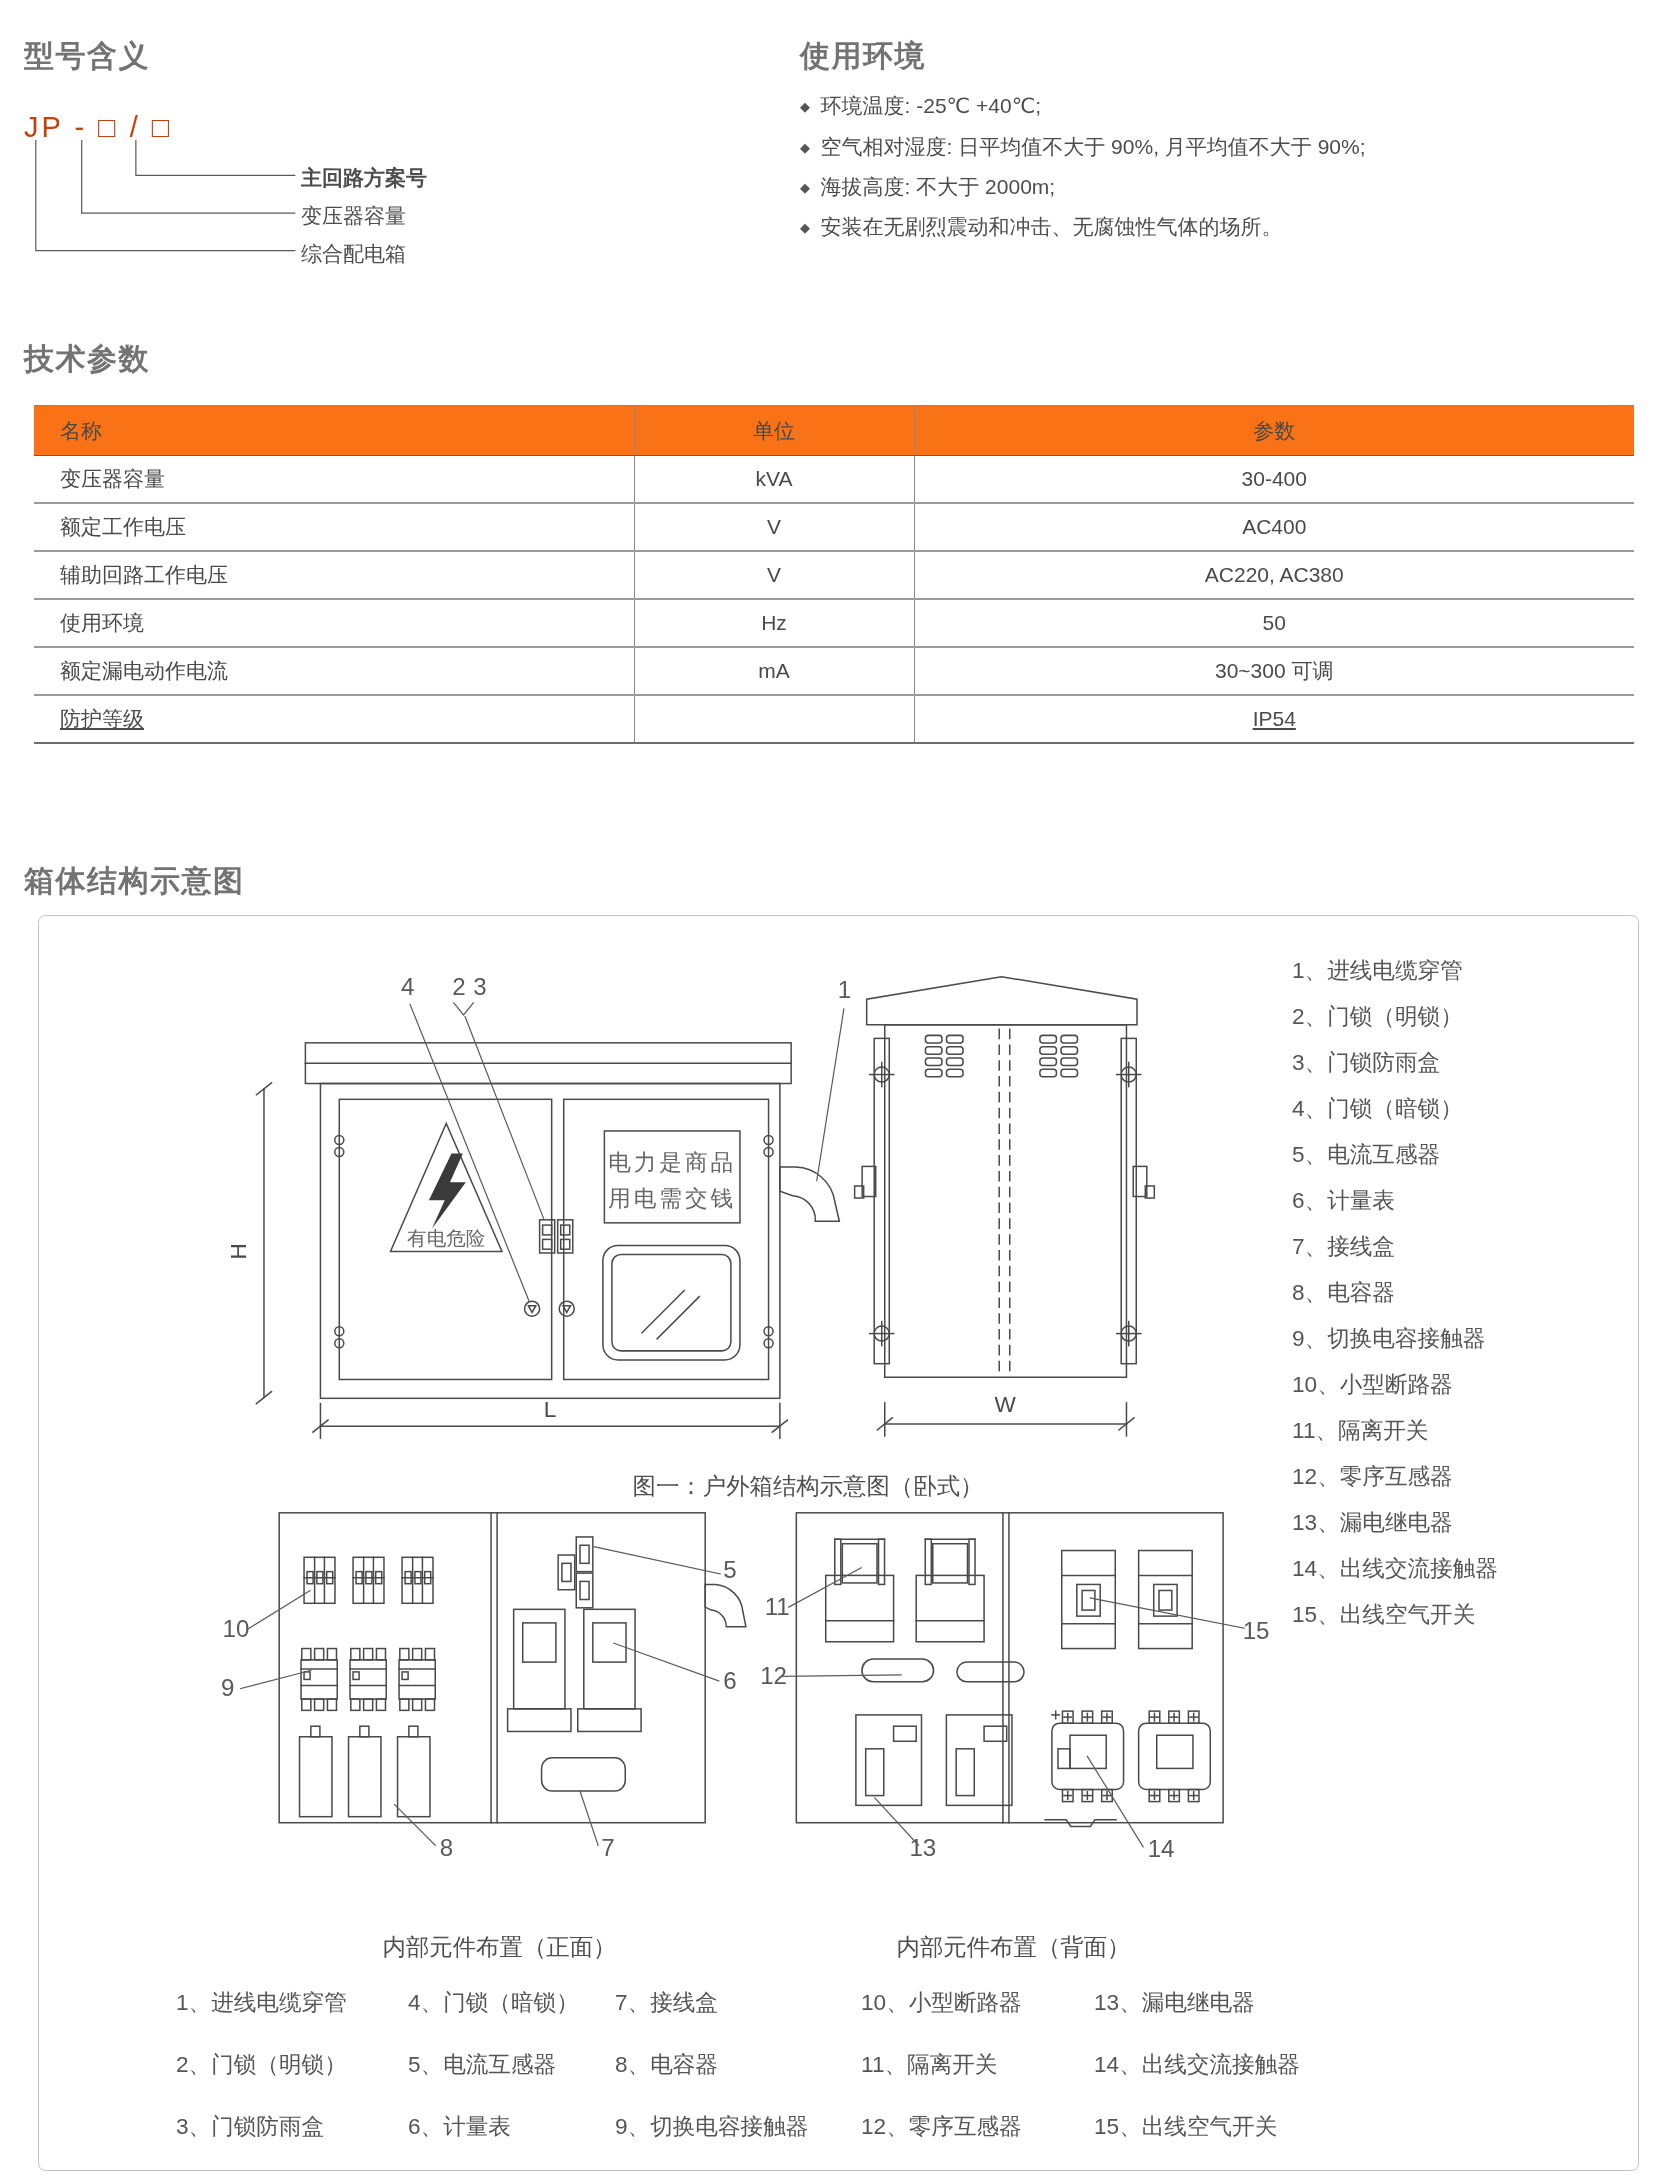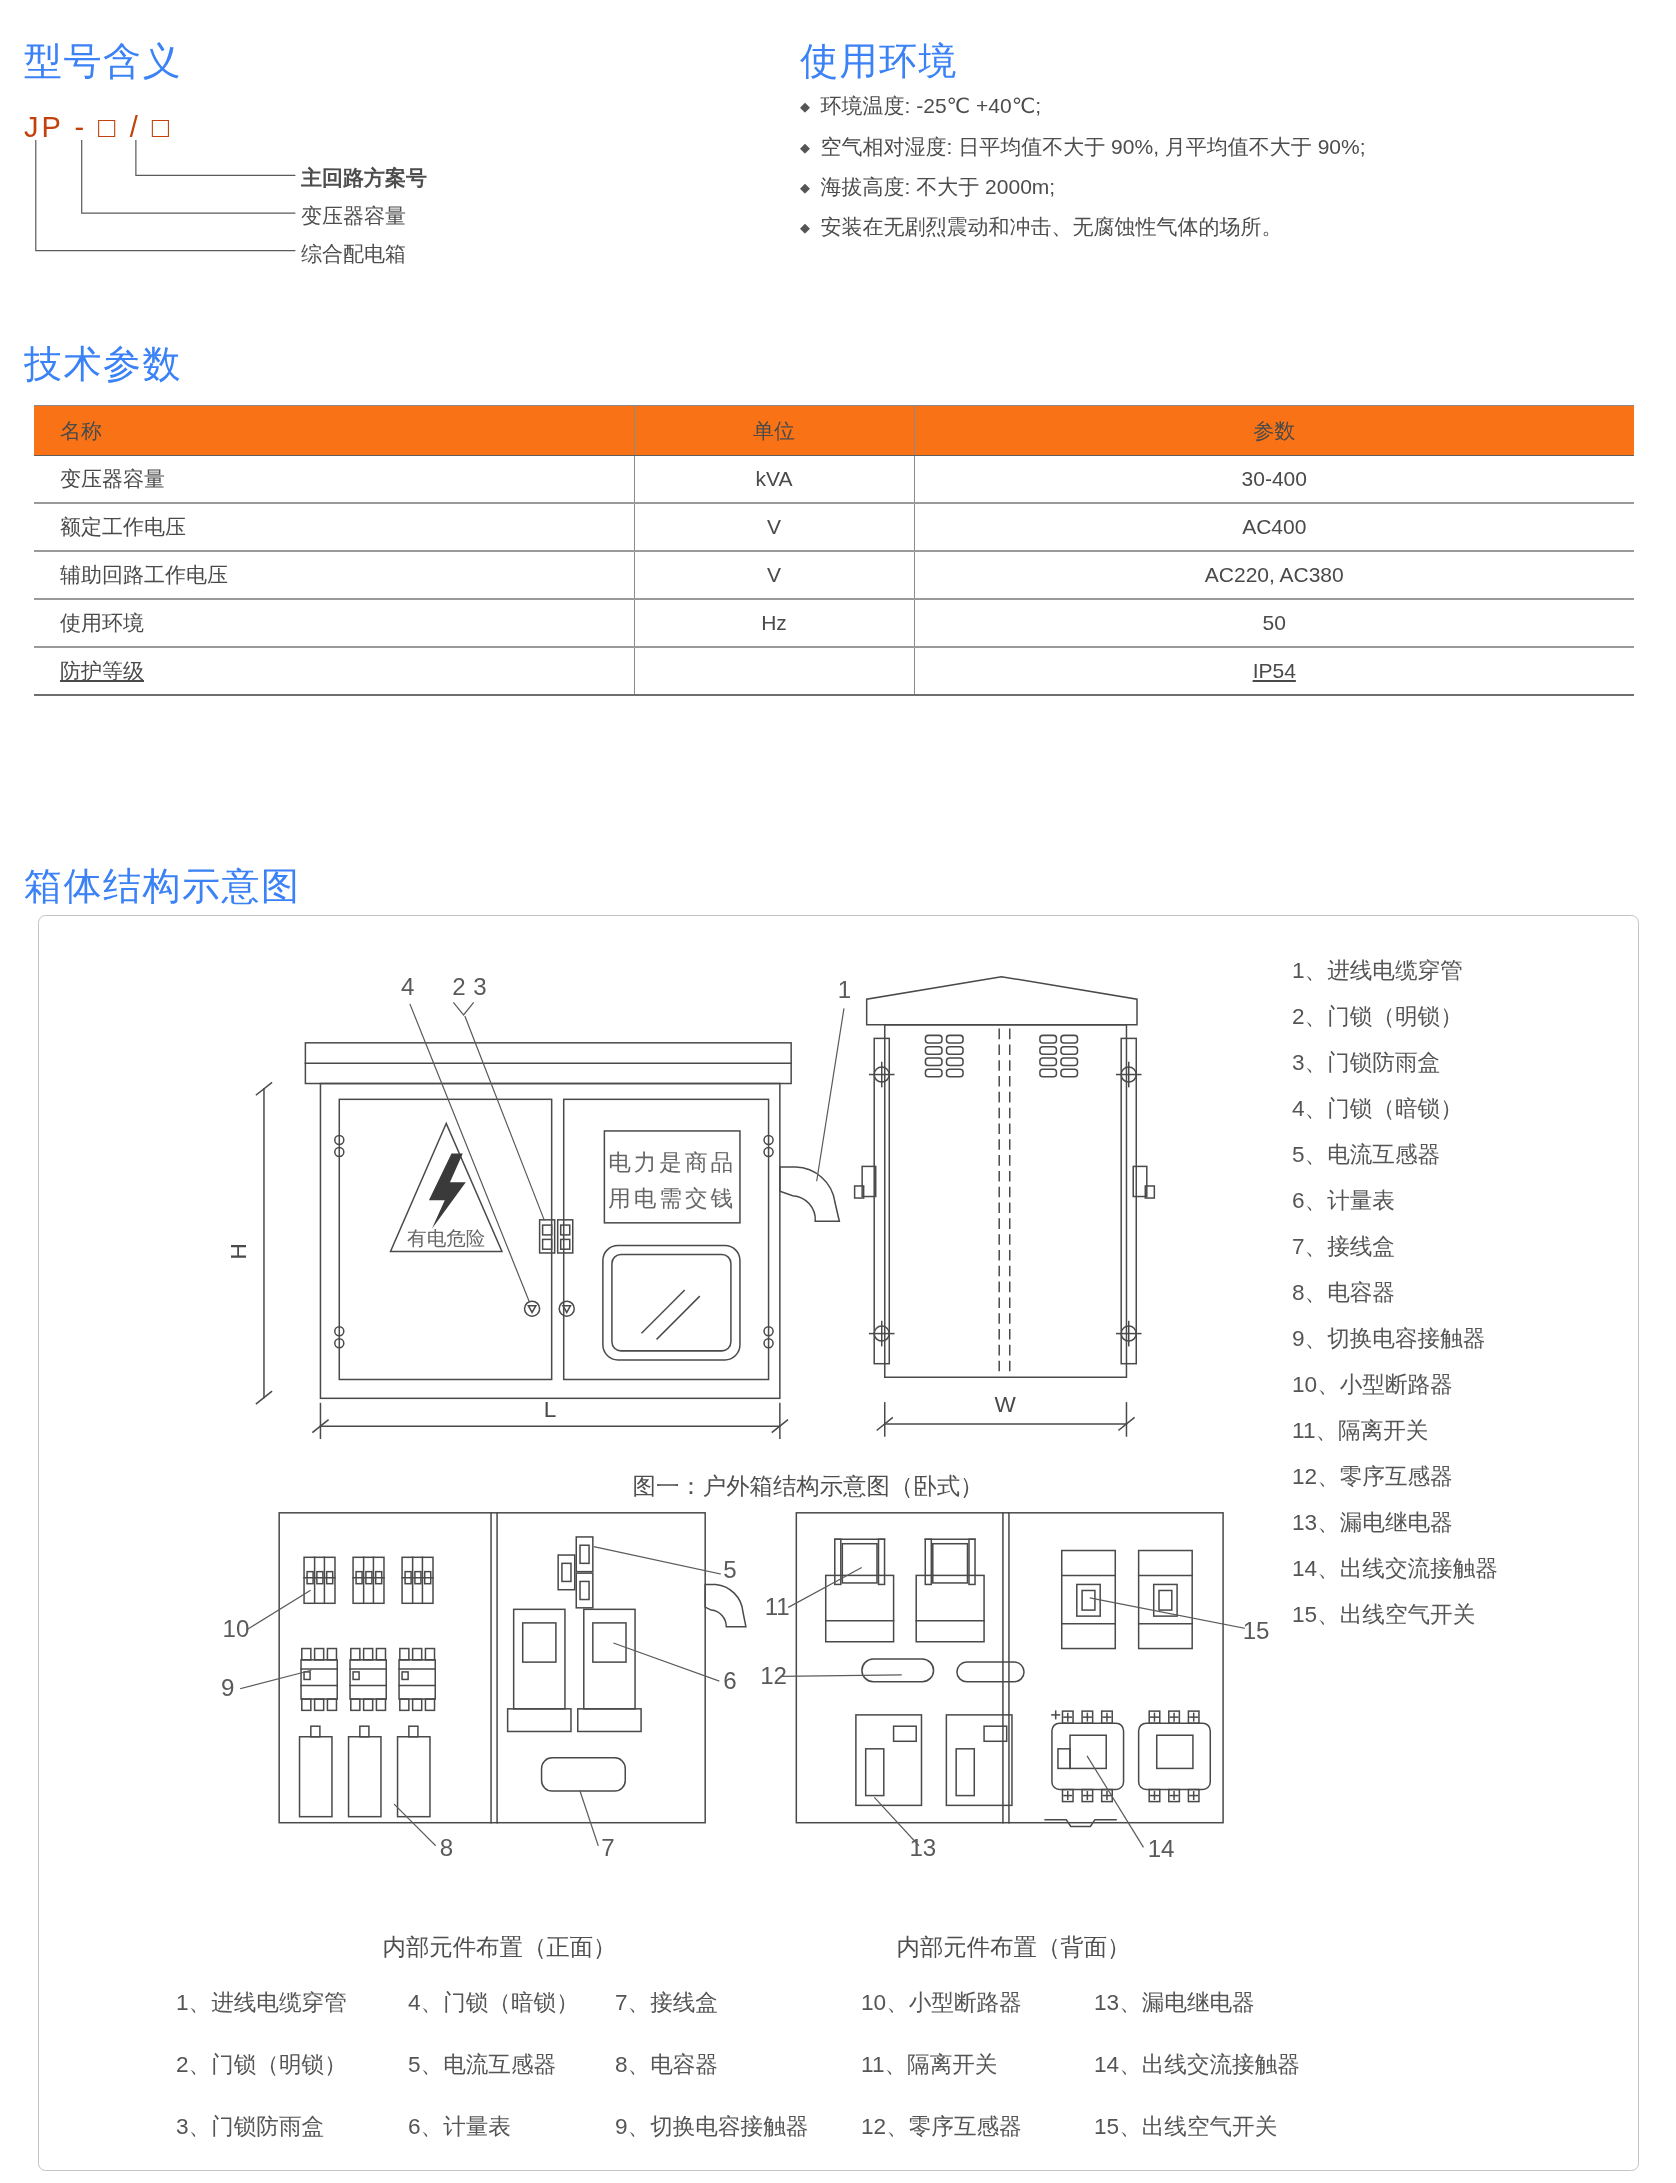--- a/index.html
+++ b/index.html
@@ -1,18 +1,18 @@
 <!DOCTYPE html>
 <html style="font-size:12px"><head>
 <meta charset="utf-8">
 <style>
   html,body{margin:0;padding:0;background:#fff;}
   body{font-family:"Liberation Sans","DejaVu Sans",sans-serif;color:#4d4d4d;}
   .page{position:relative;width:1676px;height:2183px;background:#ffffff;overflow:hidden;}
-  .heading{position:absolute;font-size:38px;font-weight:400;color:#3b82f6;letter-spacing:1.5px;white-space:nowrap;}
+  .heading{position:absolute;font-size:30px;font-weight:700;color:#737373;letter-spacing:1.5px;white-space:nowrap;}
   
   .model-code{position:absolute;left:24px;top:111px;font-size:29px;color:#c2410c;letter-spacing:3px;white-space:nowrap;}
   .model-label{position:absolute;font-size:21px;color:#4d4d4d;white-space:nowrap;}
   .mlines{position:absolute;left:22.6px;top:140px;}
   
   .env-item{position:absolute;left:800px;font-size:21px;color:#4d4d4d;white-space:nowrap;}
   .env-item .bullet{display:inline-block;font-size:13px;margin-right:10.6px;transform:translateY(-2.3px);color:#555;}
   
   table.tech{position:absolute;left:34px;top:405px;width:1600px;border-collapse:collapse;table-layout:fixed;font-size:21px;color:#4a4a4a;}
   .tech th{height:47px;background:#f97316;font-weight:400;border-top:1.5px solid #8a8a8a;border-bottom:1.5px solid #5f5f5f;}
@@ -87,20 +87,25 @@
           <td>辅助回路工作电压</td>
           <td>V</td>
           <td>AC220, AC380</td>
         </tr>
       <tr>
           <td>使用环境</td>
           <td>Hz</td>
           <td>50</td>
         </tr>
       <tr>
+          <td>额定漏电动作电流</td>
+          <td>mA</td>
+          <td>30~300 可调</td>
+        </tr>
+      <tr>
           <td>防护等级</td>
           <td></td>
           <td>IP54</td>
         </tr>
     </tbody>
   </table>
 
   <div class="heading" style="left:24px;top:861px;">箱体结构示意图</div>
   <div class="container"></div>
 

